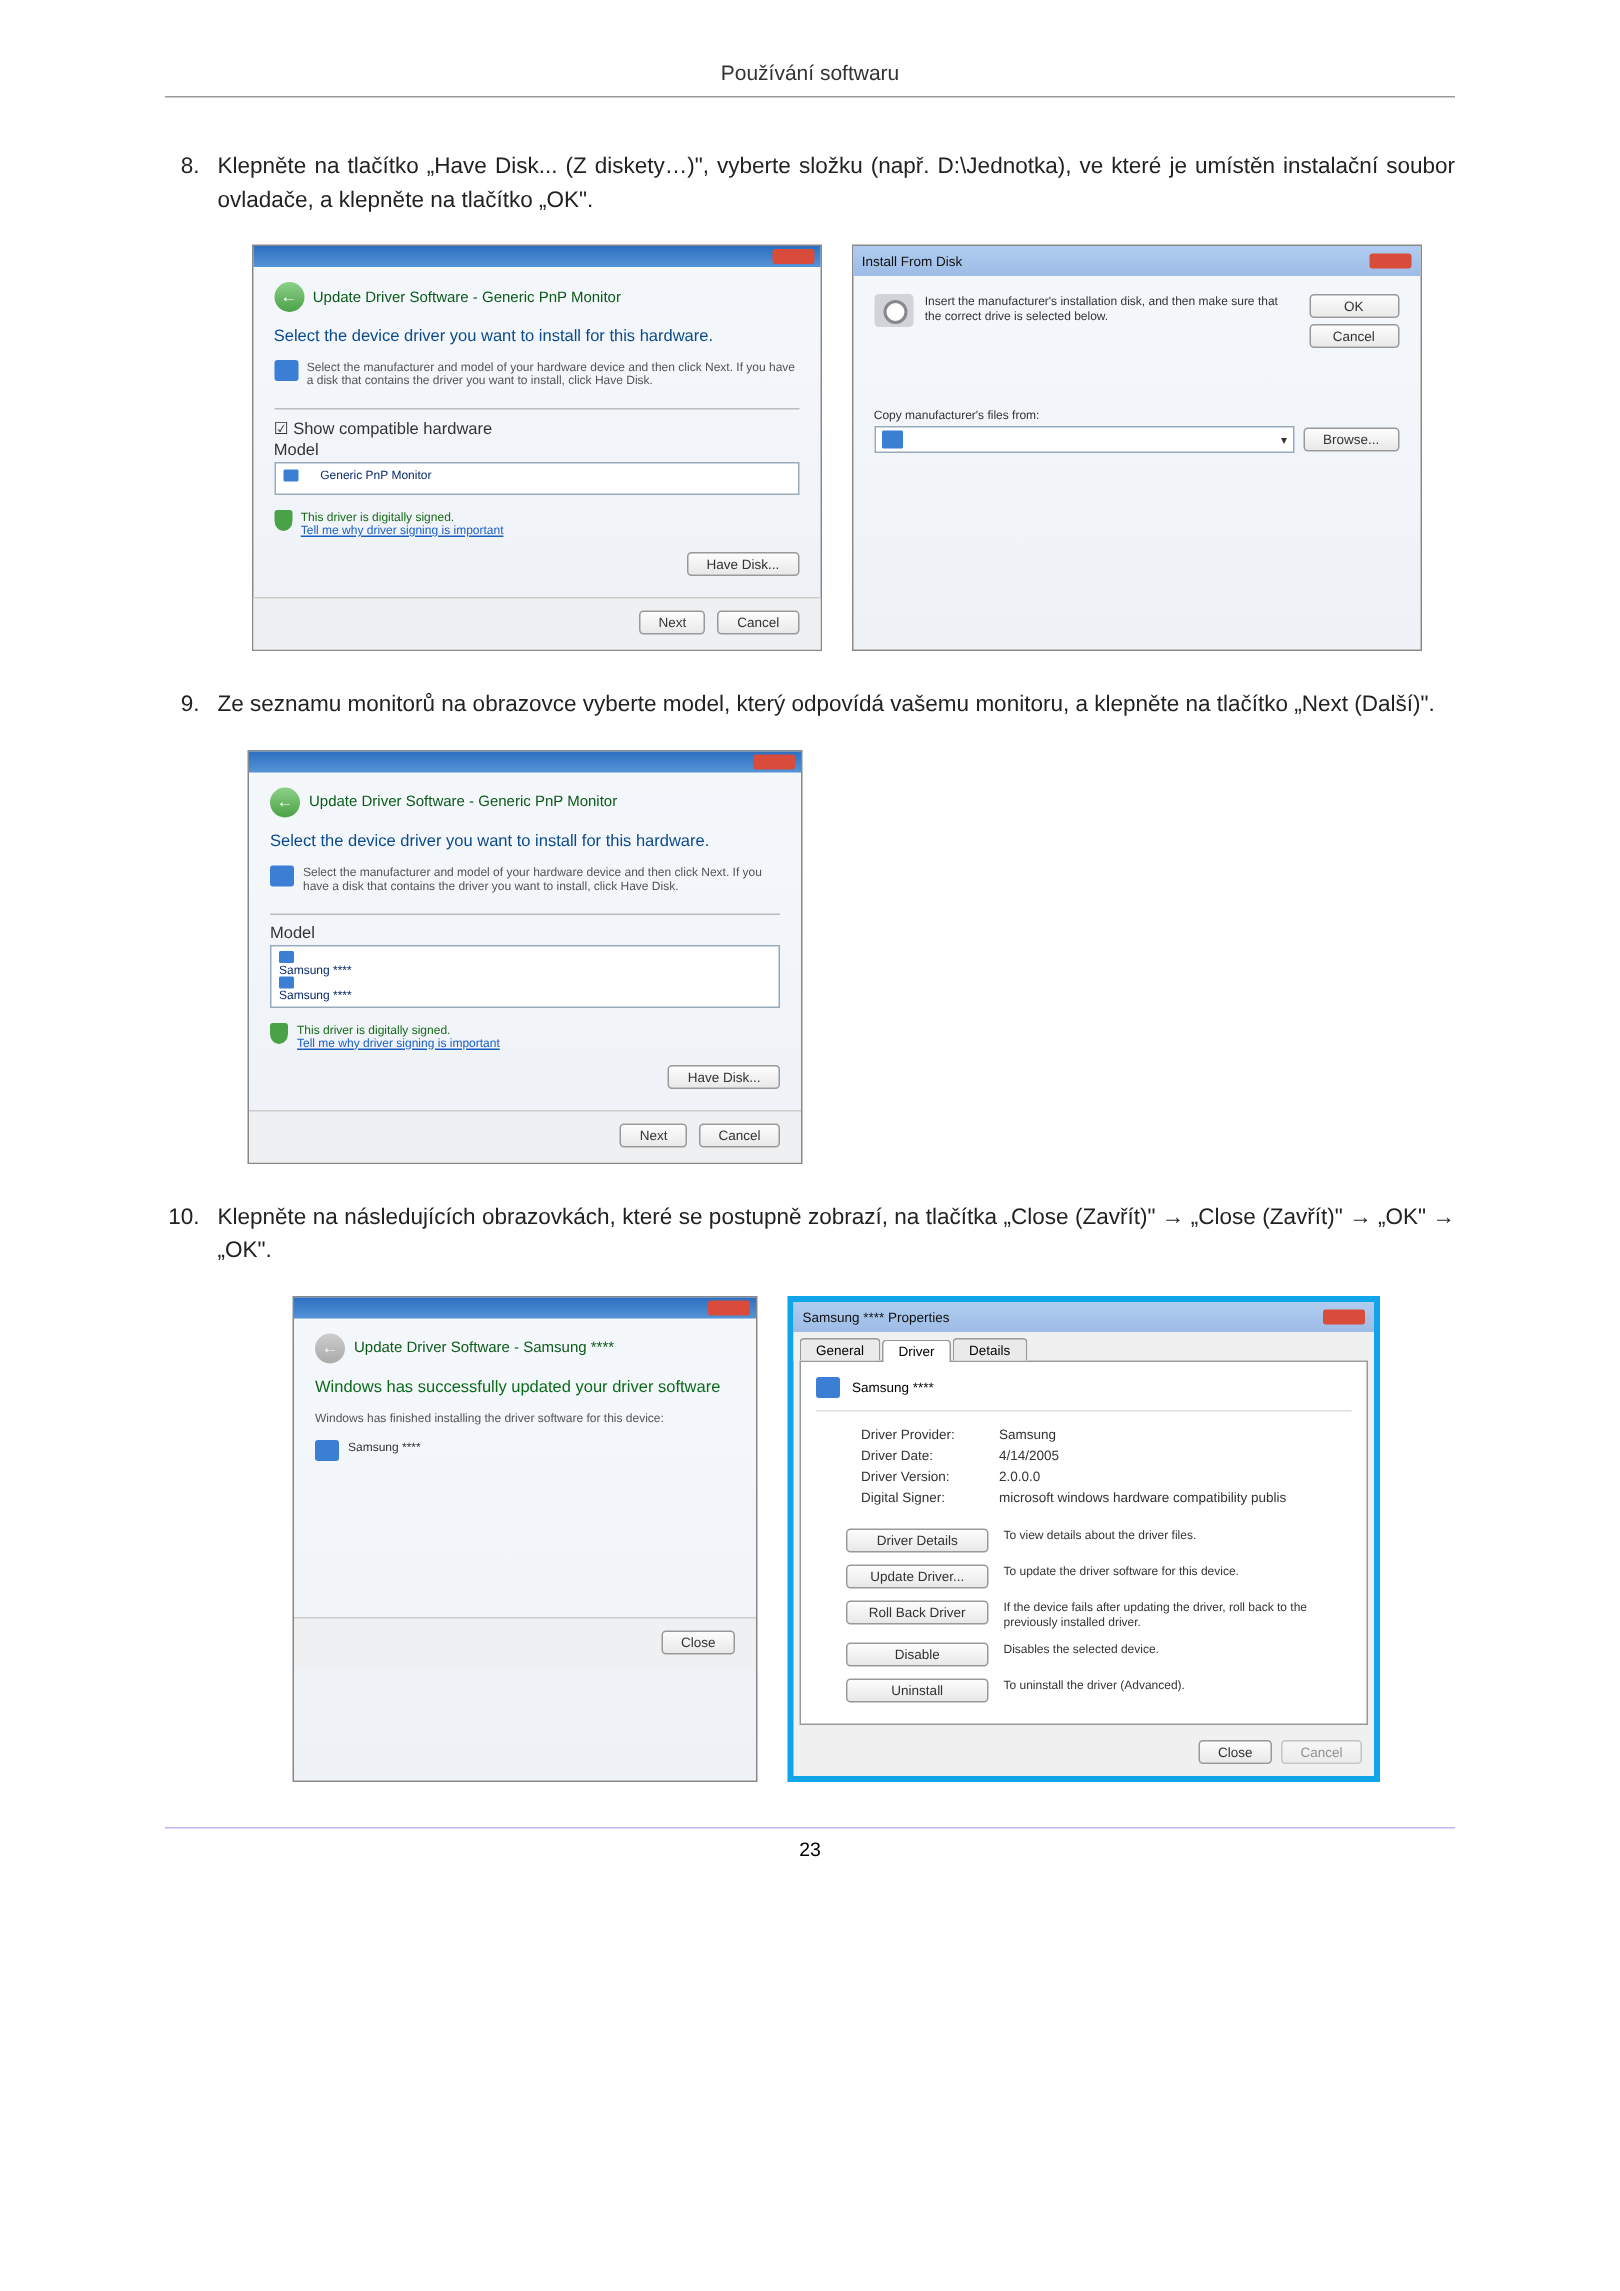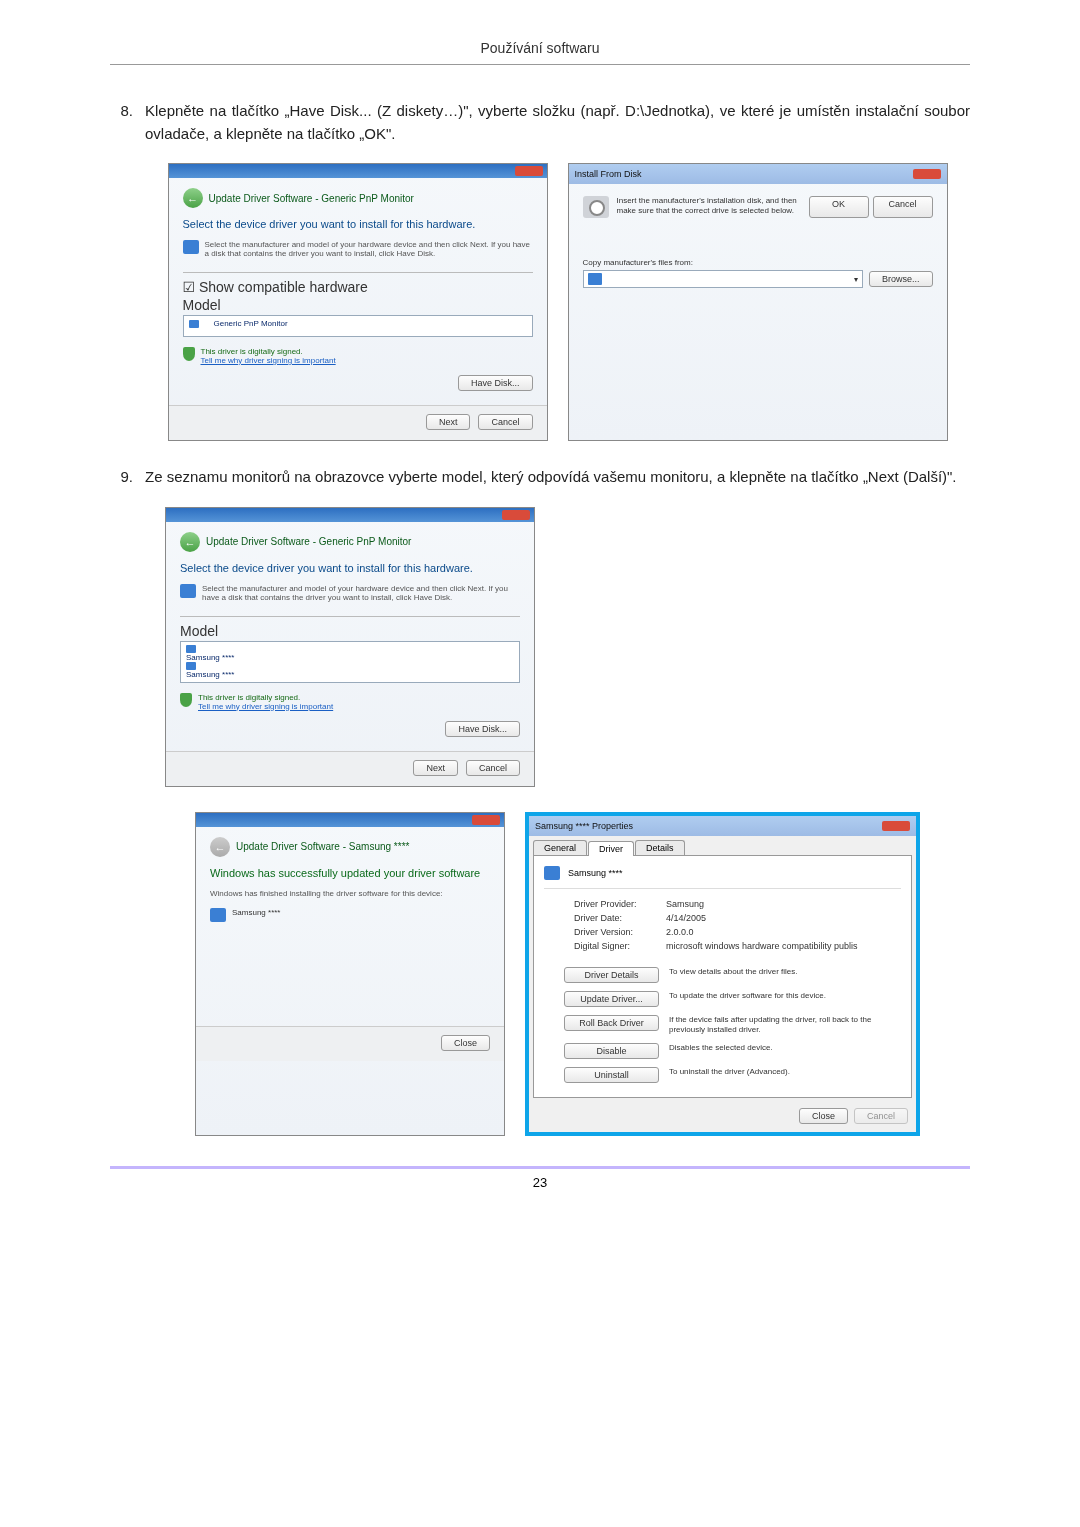--- a/index.html
+++ b/index.html
@@ -108,21 +108,21 @@
       height: 14px;
       background: #3a7fd4;
       border-radius: 2px;
       flex-shrink: 0;
     }
     .dlg-line {
       border-top: 1px solid #bbb;
       margin: 6px 0;
     }
     .dlg-label {
-      font-size: 14px;
+      font-size: 11px;
       color: #333;
       margin-bottom: 2px;
     }
     .list-box {
       border: 1px solid #9ab;
       background: #fff;
       min-height: 22px;
       padding: 3px 5px;
       font-size: 8px;
       margin-bottom: 10px;
@@ -227,20 +227,21 @@
       top: 4px;
     }
     .disk-text {
       font-size: 8px;
       color: #333;
       flex: 1;
       line-height: 1.3;
     }
     .dlg2-btns {
       display: flex;
+      flex-direction: column;
       gap: 4px;
     }
     .copy-row {
       margin-top: 40px;
     }
     .copy-label {
       font-size: 8px;
       color: #333;
       margin-bottom: 3px;
     }
@@ -357,21 +358,21 @@
       line-height: 1.3;
     }
     .props-footer {
       display: flex;
       justify-content: flex-end;
       gap: 6px;
       padding: 6px 8px 8px;
     }
     .page-num {
       text-align: center;
-      border-top: 3px solid #c4b5fd;
+      border-top: 1px solid #c4b5fd;
       padding-top: 6px;
       font-size: 13px;
       margin-top: 30px;
     }
     .list-box-tall {
       border: 1px solid #9ab;
       background: #fff;
       min-height: 40px;
       padding: 3px 5px;
       font-size: 8px;
@@ -500,20 +501,24 @@
           <span class="btn">Have Disk...</span>
         </div>
       </div>
       <div class="btns-right">
         <span class="btn">Next</span>
         <span class="btn">Cancel</span>
       </div>
     </div>
   </div>
 
+  <div class="step">
+    <div class="step-num">10.</div>
+    <div class="step-text">Klepněte na následujících obrazovkách, které se postupně zobrazí, na tlačítka „Close (Zavřít)" → „Close (Zavřít)" → „OK" → „OK".</div>
+  </div>
 
   <div class="pair">
 
     <div class="dialog-success">
       <div class="dlg-titlebar">
         <div class="dlg-x"></div>
       </div>
       <div class="dlg-body">
         <div class="dlg-nav">
           <div class="back-circle" style="background:linear-gradient(#ccc,#aaa)">←</div>

